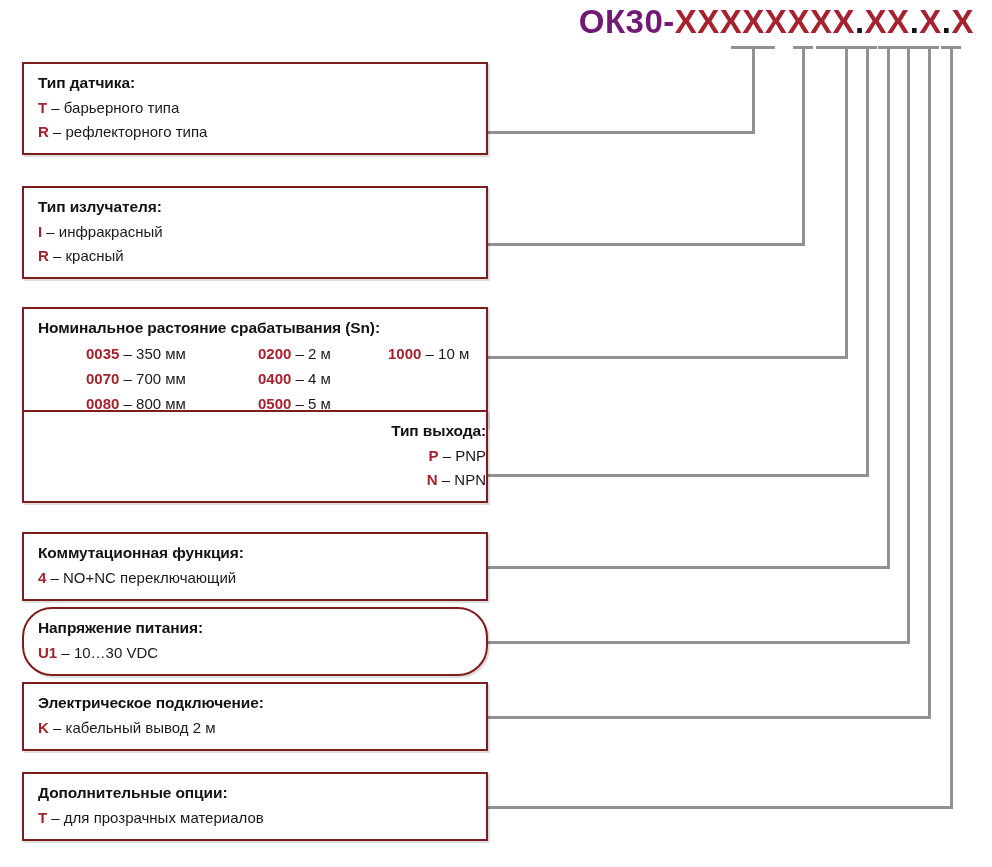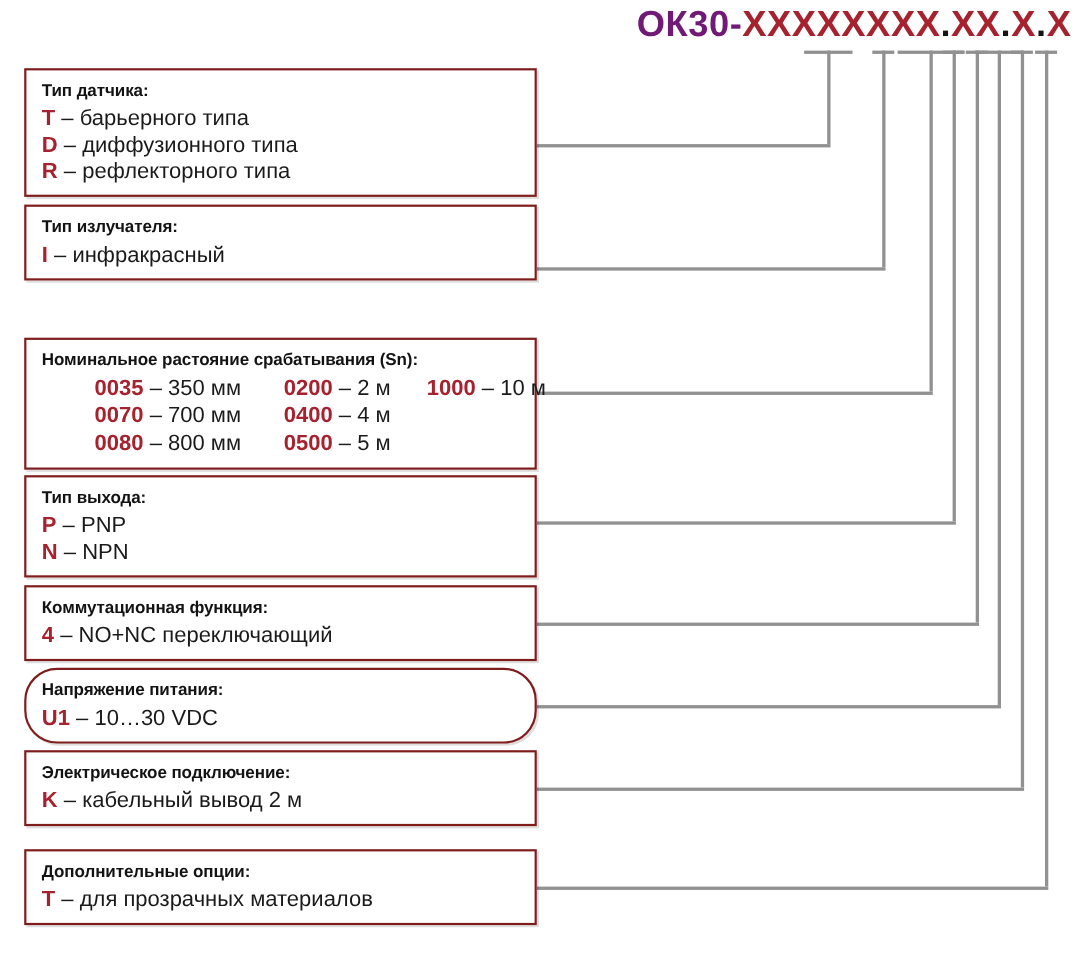--- a/index.html
+++ b/index.html
@@ -50,21 +50,21 @@
   }
   .box-title {
     font-size: 15.5px;
     font-weight: bold;
     color: #131313;
     line-height: 21px;
     margin-bottom: 3px;
     letter-spacing: -0.1px;
   }
   .opt-row {
-    font-size: 20px;
+    font-size: 15px;
     color: #1a1a1a;
     line-height: 24px;
     white-space: nowrap;
   }
   .opt-code {
     color: #a5222e;
     font-weight: bold;
   }
   .opt-dash { color: #1a1a1a; }
   .opt-text { color: #1a1a1a; }
@@ -128,45 +128,45 @@
     <div class="wire wire-h" style="left: 488px; top: 806px; width: 465px;"></div>
     <div class="wire wire-v" style="left: 950px; top: 46px; height: 760px;"></div>
     <div class="wire wire-h" style="left: 941px; top: 46px; width: 20px;"></div>
   </div>
 
 <div id="boxes-layer">
     <div class="info-box" style="top: 62px;">
       <div class="box-title">Тип датчика:</div>
       <div>
         <div class="opt-row"><span class="opt-code">T</span> <span class="opt-dash">–</span> <span class="opt-text">барьерного типа</span></div>
-        <div class="opt-row"><span class="opt-code">D</span> <span class="opt-dash">–</span> <span class="opt-text">диффузионного типа</span></div>
         <div class="opt-row"><span class="opt-code">R</span> <span class="opt-dash">–</span> <span class="opt-text">рефлекторного типа</span></div>
       </div>
     </div>
     <div class="info-box" style="top: 186px;">
       <div class="box-title">Тип излучателя:</div>
       <div>
         <div class="opt-row"><span class="opt-code">I</span> <span class="opt-dash">–</span> <span class="opt-text">инфракрасный</span></div>
+        <div class="opt-row"><span class="opt-code">R</span> <span class="opt-dash">–</span> <span class="opt-text">красный</span></div>
       </div>
     </div>
     <div class="info-box" style="top: 307px;">
       <div class="box-title">Номинальное растояние срабатывания (Sn):</div>
       <div class="opt-grid">
         <div class="opt-row"><span class="opt-code">0035</span> <span class="opt-dash">–</span> <span class="opt-text">350 мм</span></div>
         <div class="opt-row"><span class="opt-code">0200</span> <span class="opt-dash">–</span> <span class="opt-text">2 м</span></div>
         <div class="opt-row"><span class="opt-code">1000</span> <span class="opt-dash">–</span> <span class="opt-text">10 м</span></div>
         <div class="opt-row"><span class="opt-code">0070</span> <span class="opt-dash">–</span> <span class="opt-text">700 мм</span></div>
         <div class="opt-row"><span class="opt-code">0400</span> <span class="opt-dash">–</span> <span class="opt-text">4 м</span></div>
         <div class="opt-row">&nbsp;</div>
         <div class="opt-row"><span class="opt-code">0080</span> <span class="opt-dash">–</span> <span class="opt-text">800 мм</span></div>
         <div class="opt-row"><span class="opt-code">0500</span> <span class="opt-dash">–</span> <span class="opt-text">5 м</span></div>
         <div class="opt-row">&nbsp;</div>
       </div>
     </div>
-    <div class="info-box" style="top: 432px;">
+    <div class="info-box" style="top: 410px; text-align: right;">
       <div class="box-title">Тип выхода:</div>
       <div>
         <div class="opt-row"><span class="opt-code">P</span> <span class="opt-dash">–</span> <span class="opt-text">PNP</span></div>
         <div class="opt-row"><span class="opt-code">N</span> <span class="opt-dash">–</span> <span class="opt-text">NPN</span></div>
       </div>
     </div>
     <div class="info-box" style="top: 532px;">
       <div class="box-title">Коммутационная функция:</div>
       <div>
         <div class="opt-row"><span class="opt-code">4</span> <span class="opt-dash">–</span> <span class="opt-text">NO+NC  переключающий</span></div>

